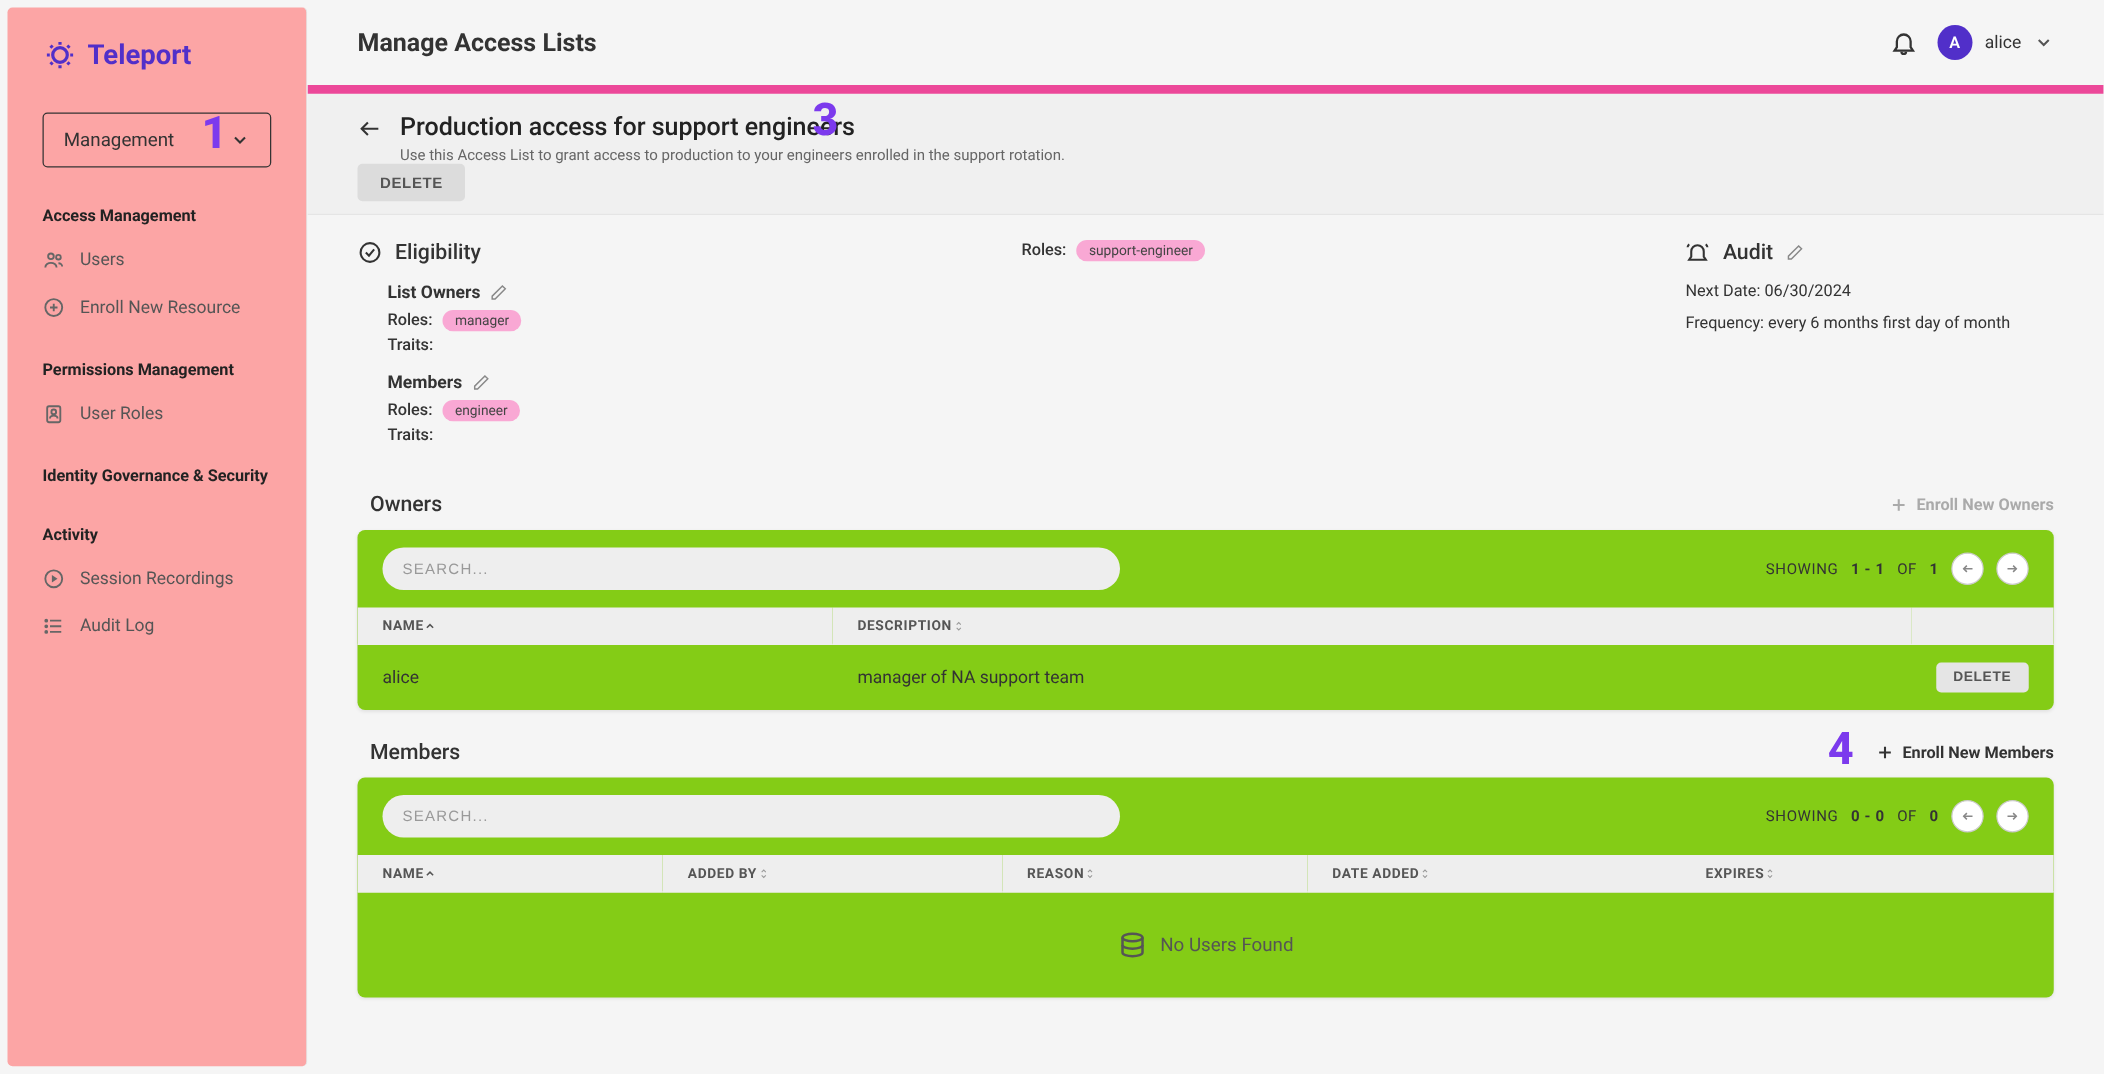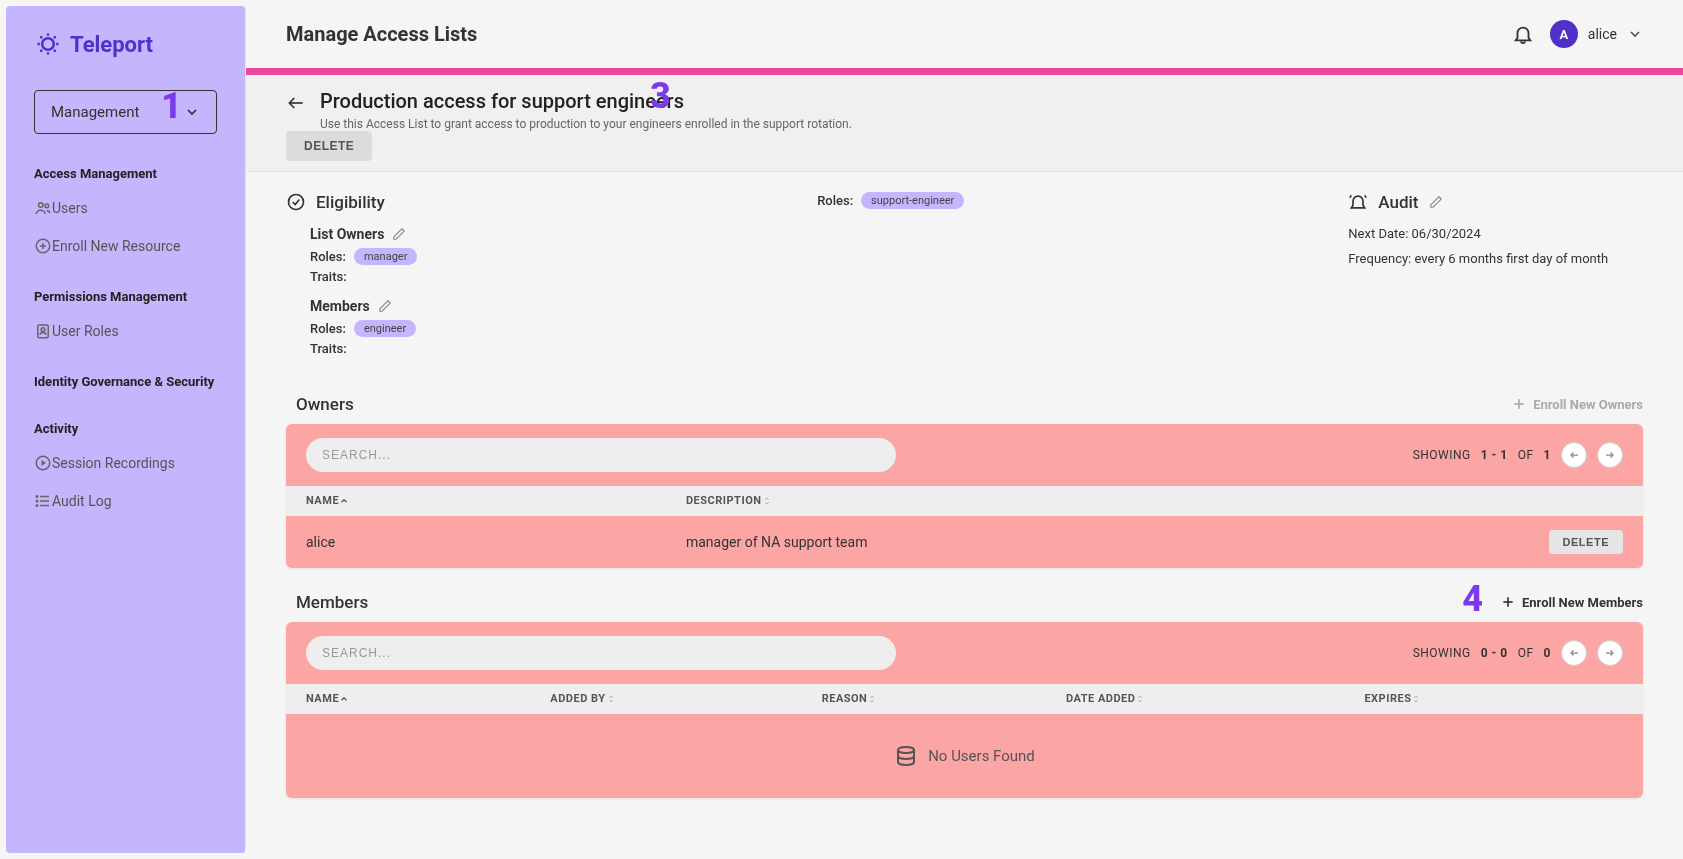--- a/index.html
+++ b/index.html
@@ -1,25 +1,25 @@
 <!DOCTYPE html>
 <html><head>
 <meta charset="utf-8">
 <style>
 * { box-sizing: border-box; margin: 0; padding: 0; }
 body { font-family: -apple-system, BlinkMacSystemFont, "Segoe UI", Roboto, Helvetica, Arial, sans-serif; font-size: 14px; color: #333; background: #f5f5f5; }
 .app { display: flex; height: 100vh; min-height: 859px; }
-.sidebar { width: 240px; background: #c4b5fd; border-right: 1px solid #e5e5e5; display: flex; flex-direction: column; padding: 0; margin: 6px 0 6px 6px; border-radius: 4px; }
+.sidebar { width: 240px; background: #fca5a5; border-right: 1px solid #e5e5e5; display: flex; flex-direction: column; padding: 0; margin: 6px 0 6px 6px; border-radius: 4px; }
 .logo { display: flex; align-items: center; gap: 8px; padding: 24px 28px; font-size: 22px; font-weight: 700; color: #512FC9; }
 .logo svg { width: 28px; height: 28px; }
 .nav-dropdown { margin: 8px 28px 20px 28px; border: 1.5px solid #333; border-radius: 4px; padding: 12px 16px; display: flex; align-items: center; justify-content: space-between; cursor: pointer; position: relative; }
 .nav-dropdown-label { font-size: 15px; }
 .nav-section { padding: 0 0 12px 0; }
 .nav-heading { padding: 12px 28px 8px 28px; font-size: 13px; font-weight: 700; color: #222; }
-.nav-item { display: flex; align-items: center; padding: 10px 28px; font-size: 14px; color: #555; cursor: pointer; position: relative; }
+.nav-item { display: flex; align-items: center; gap: 12px; padding: 10px 28px; font-size: 14px; color: #555; cursor: pointer; position: relative; }
 .nav-item.active { background: #eee; color: #111; font-weight: 700; }
 .nav-item.active::before { content: ""; position: absolute; left: 0; top: 0; bottom: 0; width: 4px; background: #512FC9; }
 .nav-icon { width: 18px; height: 18px; display:flex; align-items:center; justify-content:center; color:#666;}
 .nav-item.active .nav-icon{color:#111;}
 
 .main { flex: 1; display: flex; flex-direction: column; overflow: auto; }
 .topbar { display: flex; align-items: center; justify-content: space-between; padding: 20px 40px; background: #f5f5f5; }
 .topbar h1 { font-size: 20px; font-weight: 700; }
 .topbar-right { display: flex; align-items: center; gap: 16px; }
 .bell-icon { width: 22px; height: 22px; cursor:pointer;}
@@ -40,30 +40,30 @@
 .info-col { flex:1; }
 .info-col.audit{flex:0.6;}
 .section-heading { display:flex; align-items:center; gap:10px; font-size:17px; font-weight:500; margin-bottom:14px;}
 .section-heading .h-icon{width:20px;height:20px;}
 .edit-icon{width:14px;height:14px;color:#888;cursor:pointer;}
 
 .sub-block{margin-left:24px; margin-bottom:14px;}
 .sub-block-title{font-weight:700; font-size:14px; display:flex; align-items:center; gap:8px; margin-bottom:6px;}
 .kv{display:flex; align-items:center; gap:8px; font-size:13px; color:#333; margin-bottom:4px;}
 .kv-label{font-weight:500;}
-.chip{background:#c4b5fd; border-radius:12px; padding:2px 10px; font-size:11px; color:#444;}
+.chip{background:#f9a8d4; border-radius:12px; padding:2px 10px; font-size:11px; color:#444;}
 .audit-line{font-size:13px; color:#333; margin-bottom:10px; margin-left:0px;}
 
 .panel-heading{display:flex; align-items:center; justify-content:space-between;}
 .panel-heading .left{display:flex; align-items:center; gap:10px; font-size:17px; font-weight:500;}
 .panel-heading .right{display:flex; align-items:center; gap:6px; font-size:13px; font-weight:700; cursor:pointer;}
 .panel-heading .right.disabled{color:#aaa; cursor:default;}
 .panel-heading .right .plus{width:16px;height:16px;}
 
-.card{background:#fca5a5; border-radius:6px; box-shadow:0 1px 3px rgba(0,0,0,0.08); overflow:hidden; margin-top:10px;}
+.card{background:#84cc16; border-radius:6px; box-shadow:0 1px 3px rgba(0,0,0,0.08); overflow:hidden; margin-top:10px;}
 .card-toolbar{display:flex; align-items:center; justify-content:space-between; padding:14px 20px; gap:20px;}
 .search{flex:0 0 590px; background:#eee; border:none; border-radius:20px; padding:10px 16px; font-size:12px; letter-spacing:1px; outline:none;}
 .search::placeholder{color:#999;}
 .pager{display:flex; align-items:center; gap:10px; font-size:12px; letter-spacing:0.5px;}
 .pager .nums{font-weight:700;}
 .pager-btn{width:26px;height:26px;border:1.5px solid #ccc;border-radius:50%;display:flex;align-items:center;justify-content:center;background:#fff;cursor:pointer;}
 
 table{width:100%; border-collapse:collapse;}
 thead th{background:#eee; text-align:left; font-size:11px; letter-spacing:0.5px; font-weight:700; color:#555; padding:8px 20px;}
 thead th .sort{display:inline-flex;align-items:center;gap:0;}

